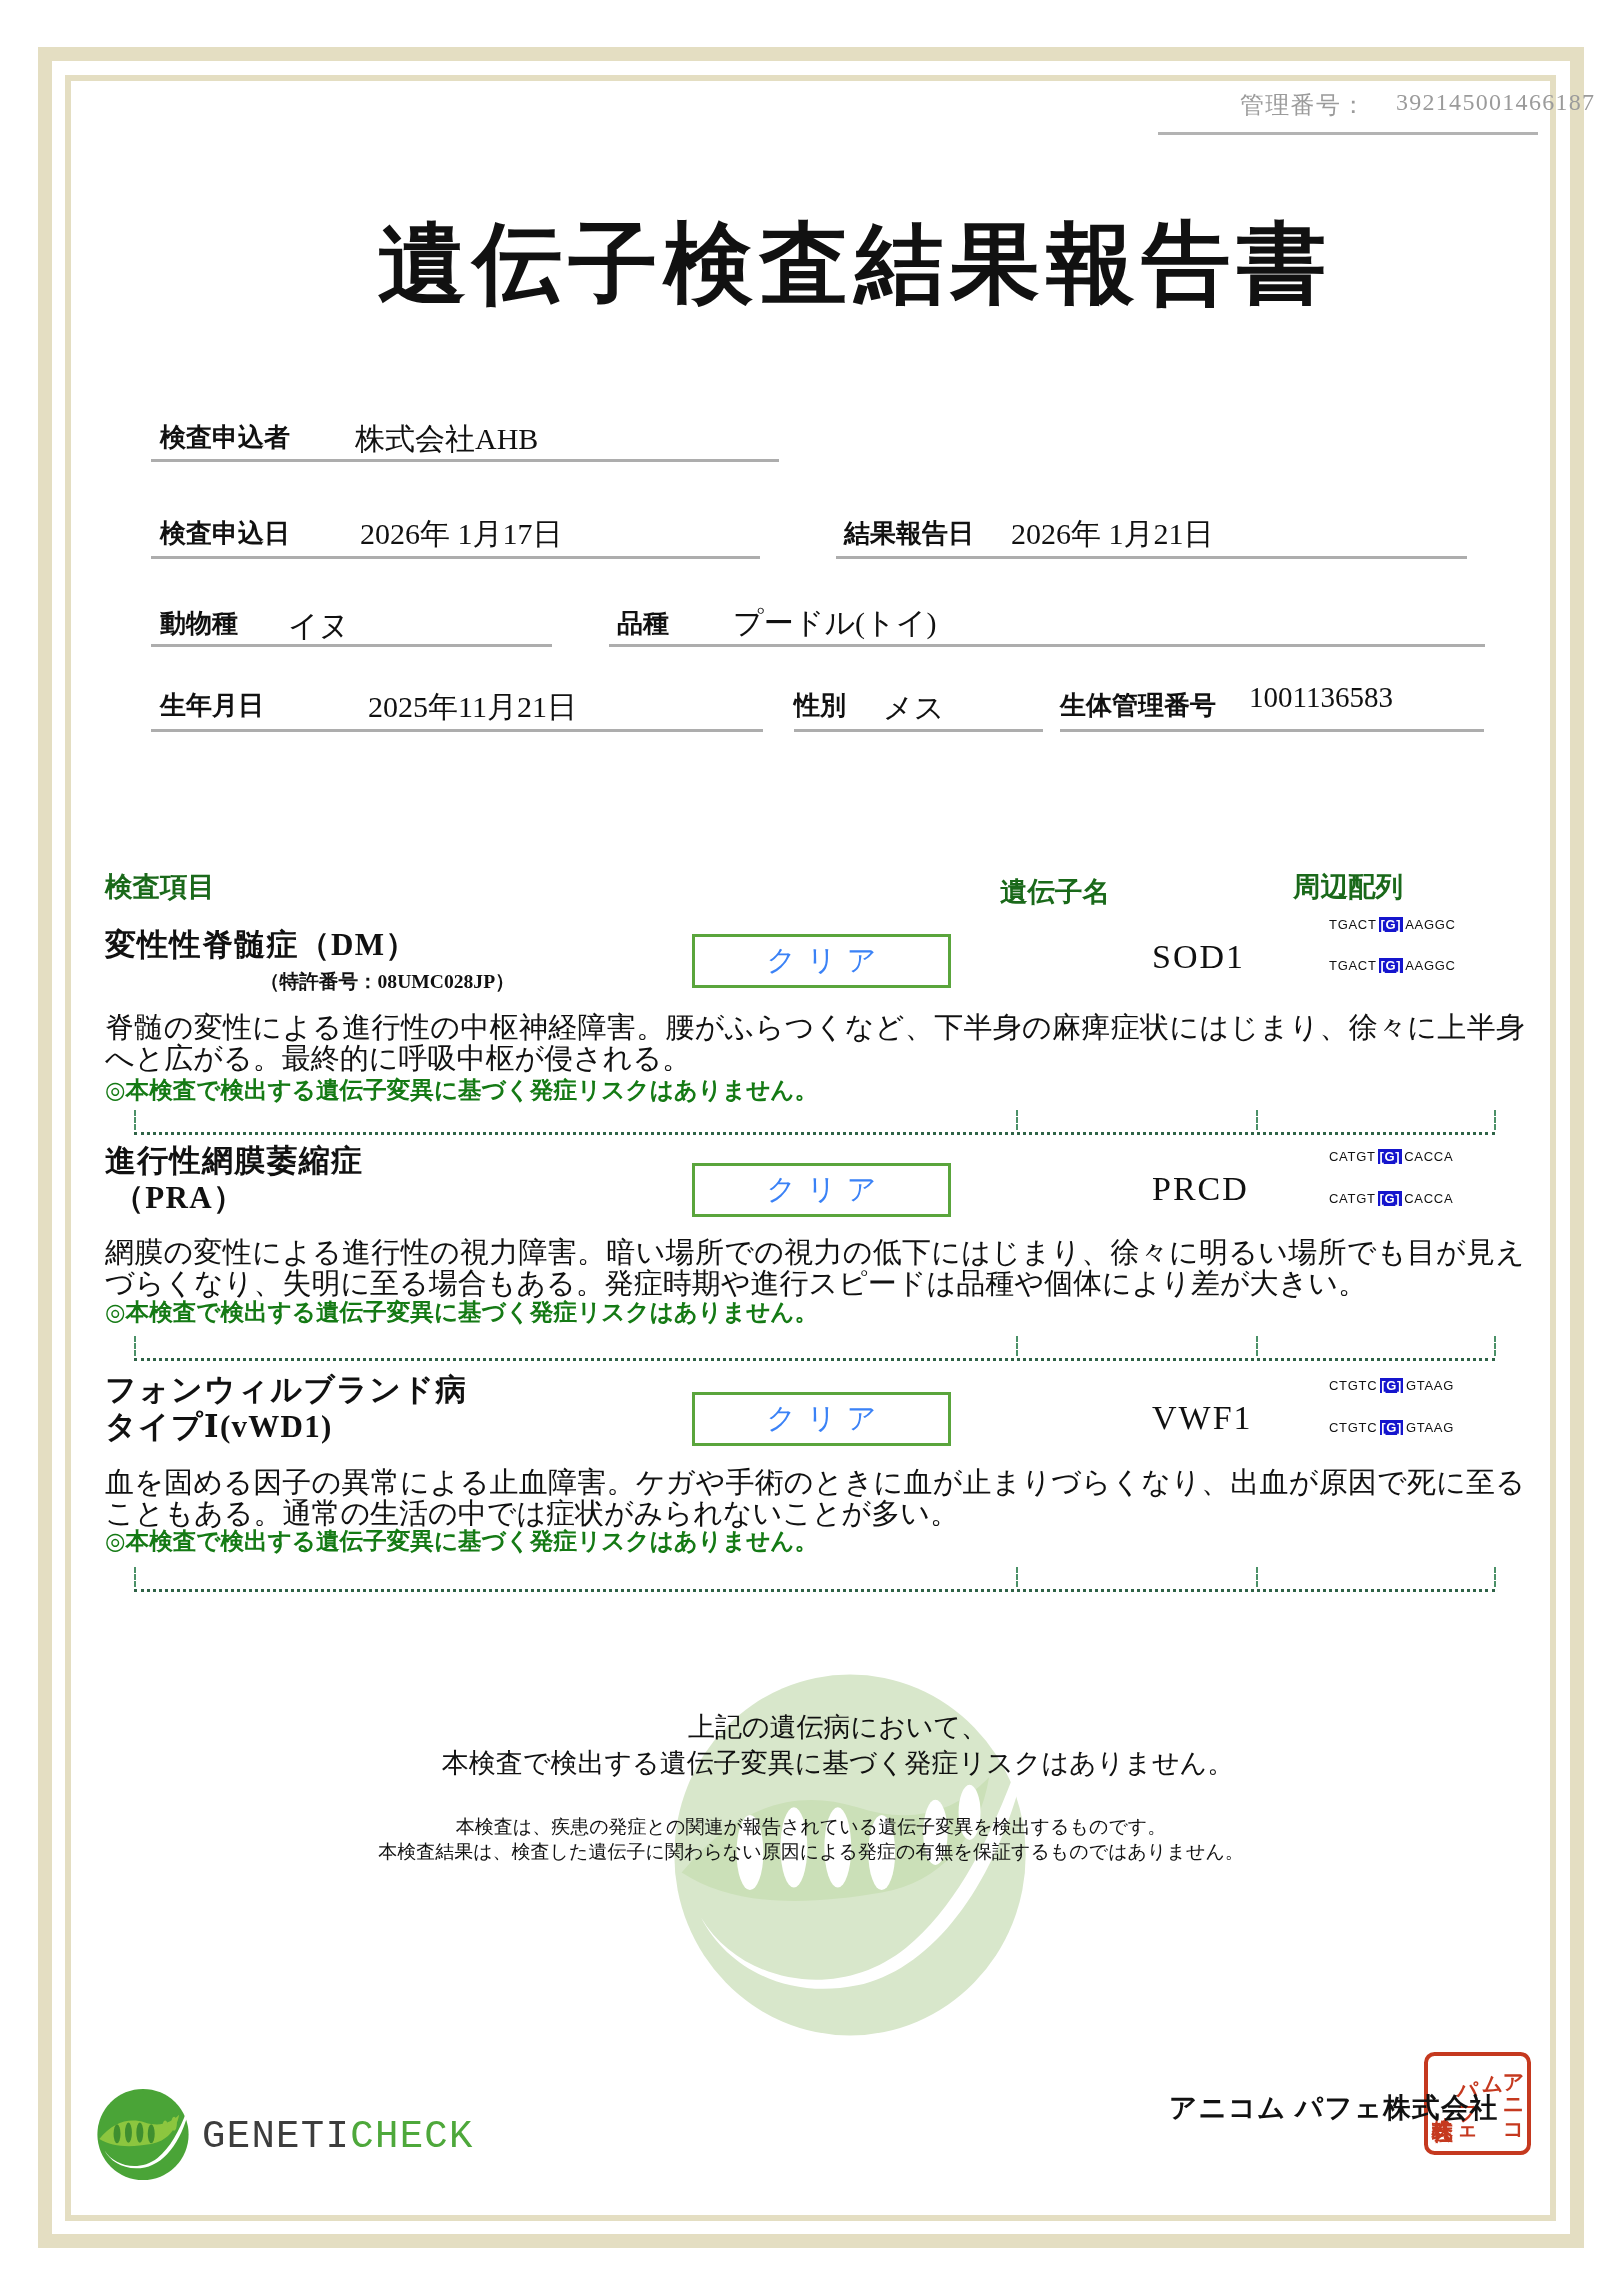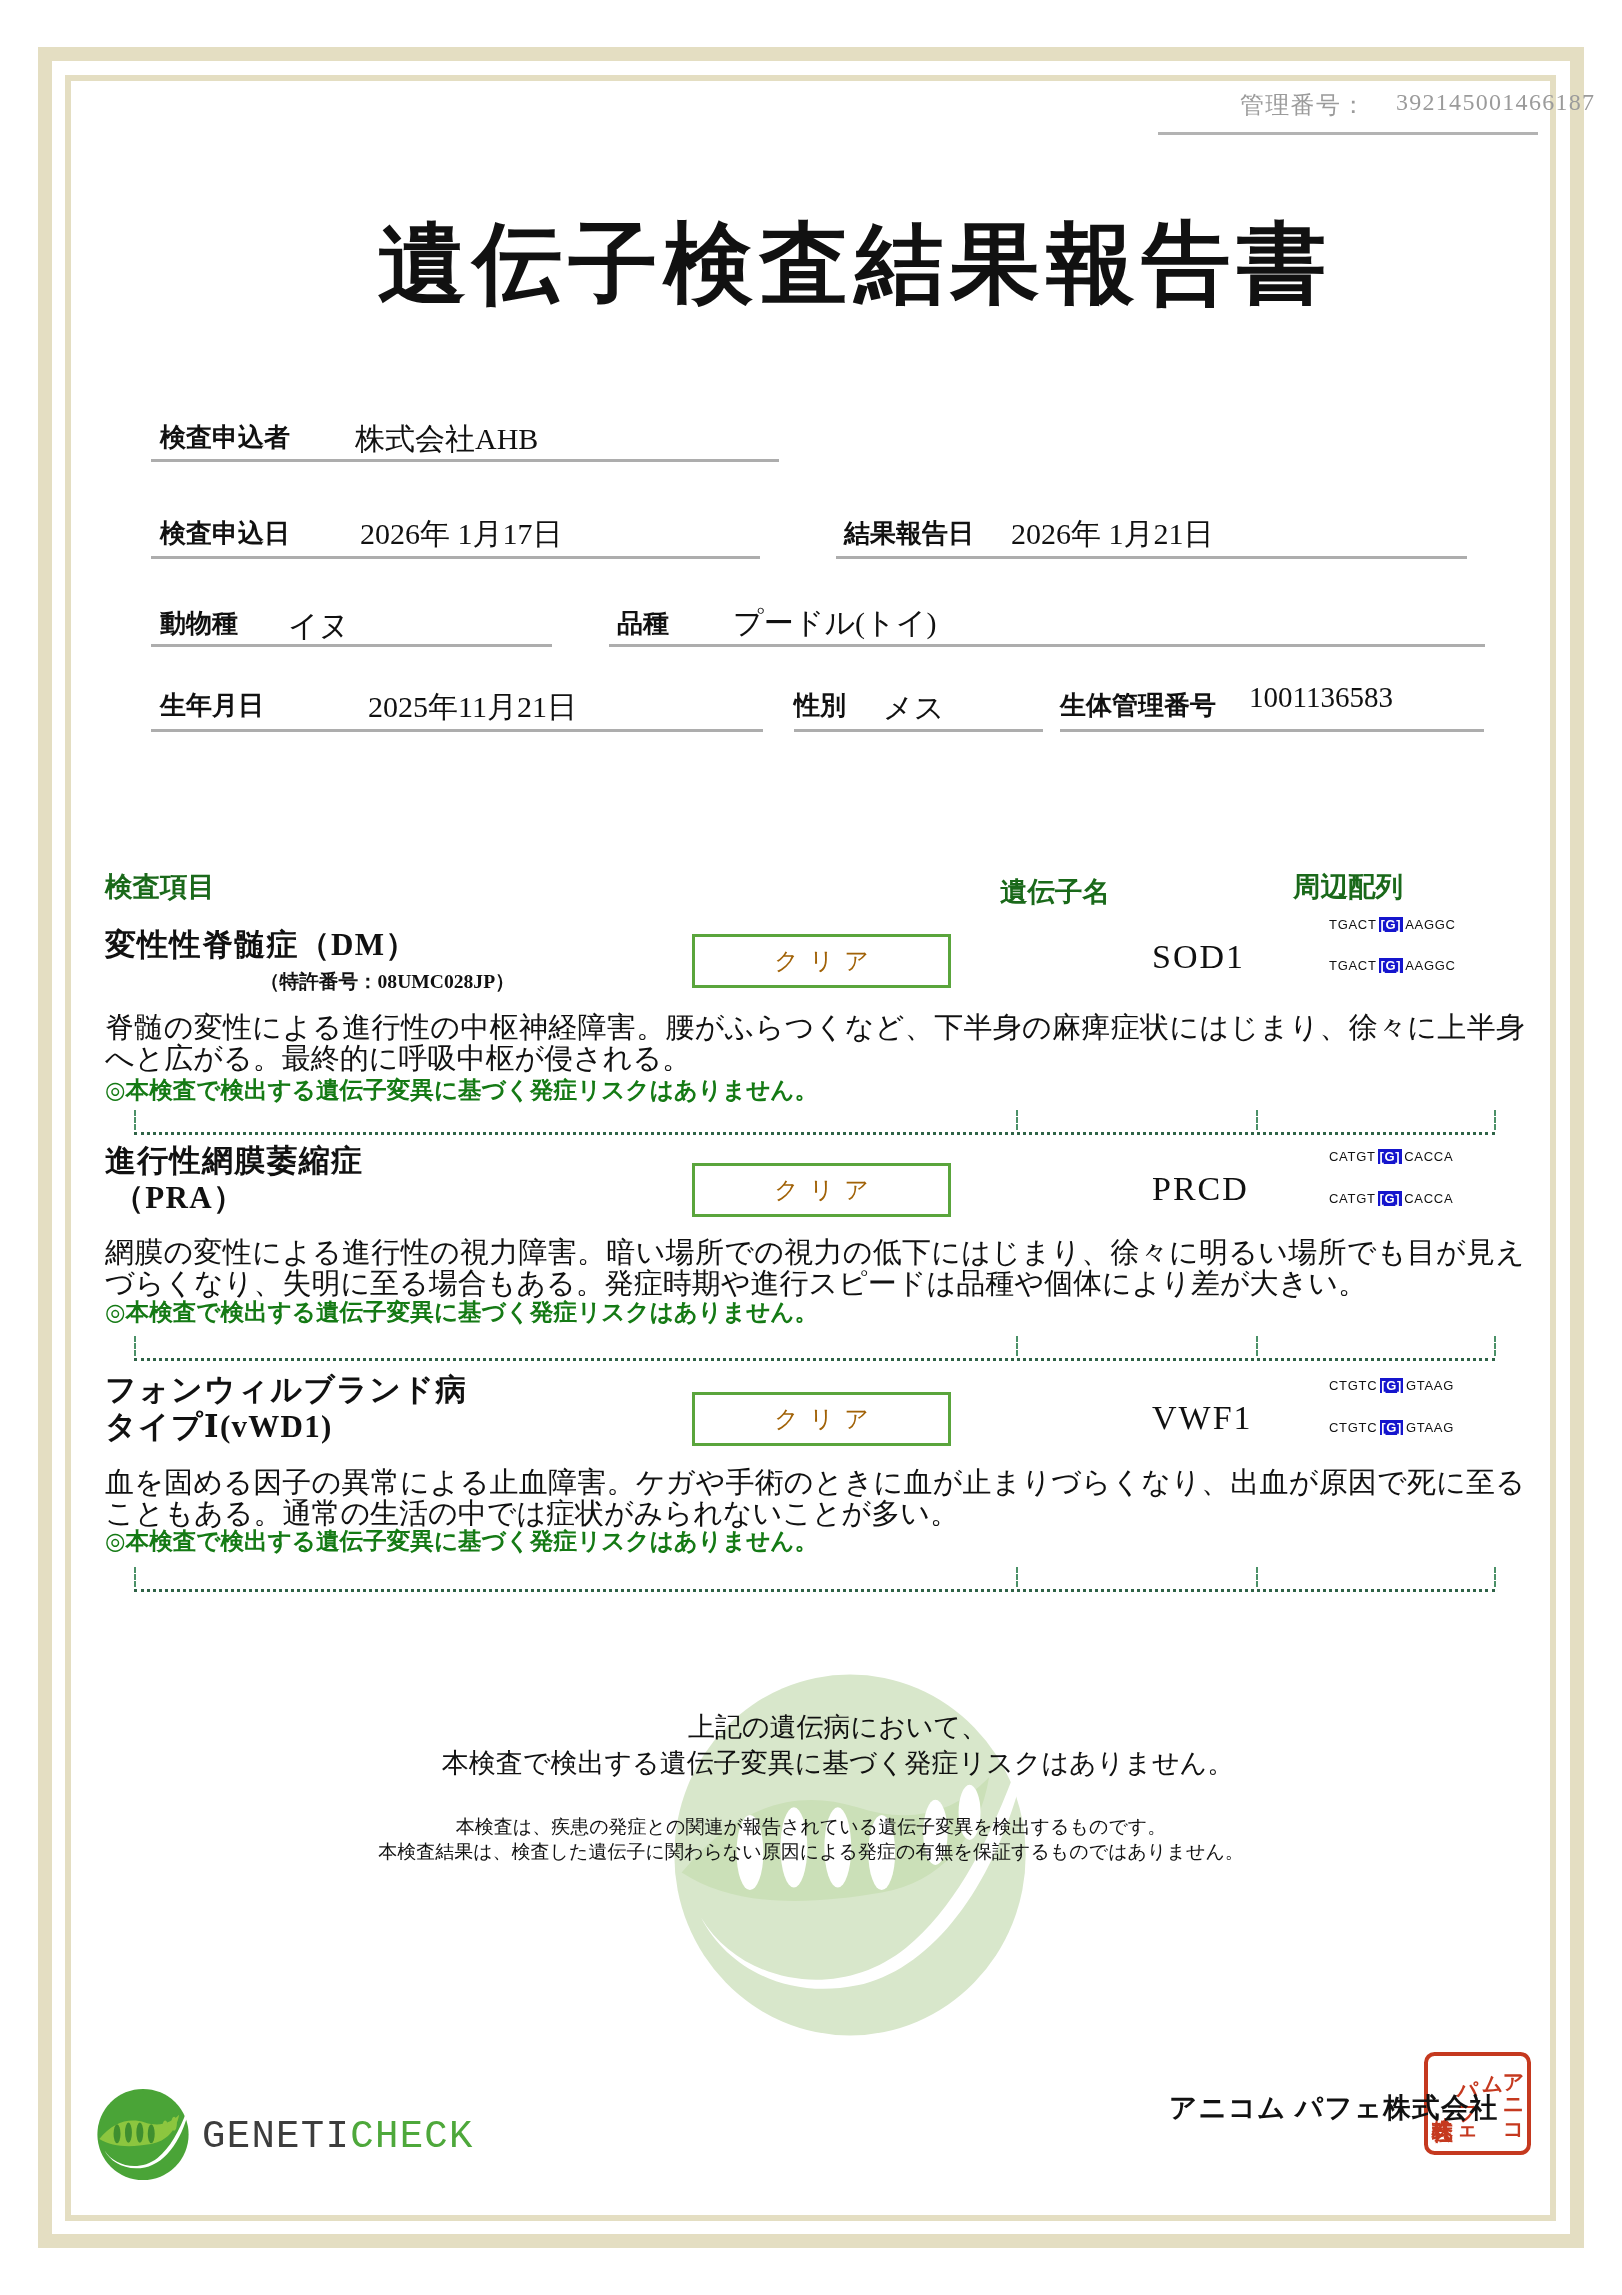--- a/index.html
+++ b/index.html
@@ -15,21 +15,21 @@
   .title{width:100%;text-align:center;font-size:89px;font-weight:bold;letter-spacing:6.5px;padding-left:44px;}
   .flabel{font-size:26px;font-weight:bold;white-space:nowrap;}
   .fvalue{font-size:30px;white-space:nowrap;}
   .fvalue-num{font-size:29px;white-space:nowrap;}
   .uline{background:#adadad;height:3.3px;}
   .th{color:#1a691a;font-weight:bold;font-size:27.5px;white-space:nowrap;}
   .tname{font-size:31px;font-weight:bold;letter-spacing:1.3px;white-space:nowrap;}
   .patent{font-size:19.6px;font-weight:bold;white-space:nowrap;}
   .rbox{width:259px;height:54px;border:3.3px solid #5aa53c;box-sizing:border-box;background:#fff;
         display:flex;align-items:center;justify-content:center;}
-  .rbox span{color:#a16207;font-size:24px;letter-spacing:10.5px;padding-left:10.5px;}
+  .rbox span{color:#3b82f6;font-size:29px;letter-spacing:10.5px;padding-left:10.5px;}
   .gene{font-size:34px;letter-spacing:2px;white-space:nowrap;margin-left:40px;}
   .seq{font-family:Liberation Sans, sans-serif;font-size:13px;letter-spacing:0.7px;white-space:nowrap;margin-left:36px;}
   .seq .var{background:#1515cd;color:#ffffff;padding:0 1.3px;margin:0 2.6px;font-weight:bold;}
   .desc{width:1420px;font-size:29px;line-height:31px;text-align:justify;}
   .risk{color:#157a15;font-size:23.6px;font-weight:bold;white-space:nowrap;}
   .vdash{width:0;height:19.6px;border-left:2px dashed #4b9168;position:absolute;}
   .hdot{height:0;border-top:3.3px dotted #2f6347;position:absolute;}
   .big{font-family:"Liberation Sans","DejaVu Sans",sans-serif;font-size:27px;text-align:center;width:100%;padding-left:27px;}
   .note{font-family:"Liberation Sans","DejaVu Sans",sans-serif;font-size:19px;text-align:center;width:100%;}
   .logotext{font-family:Liberation Mono, monospace;font-size:39px;letter-spacing:1.3px;white-space:nowrap;}

